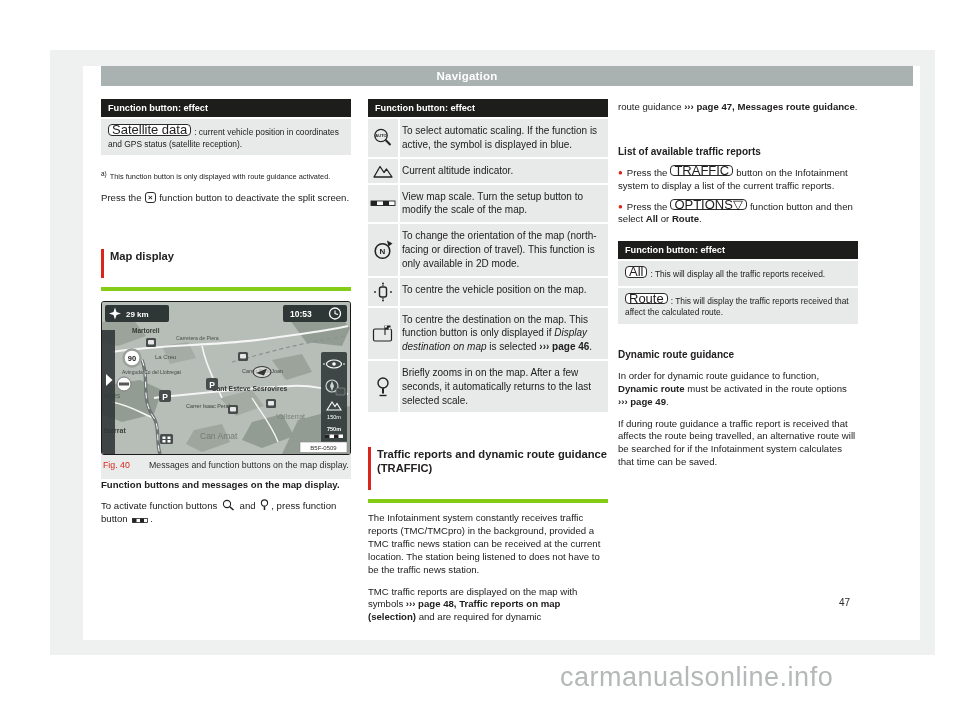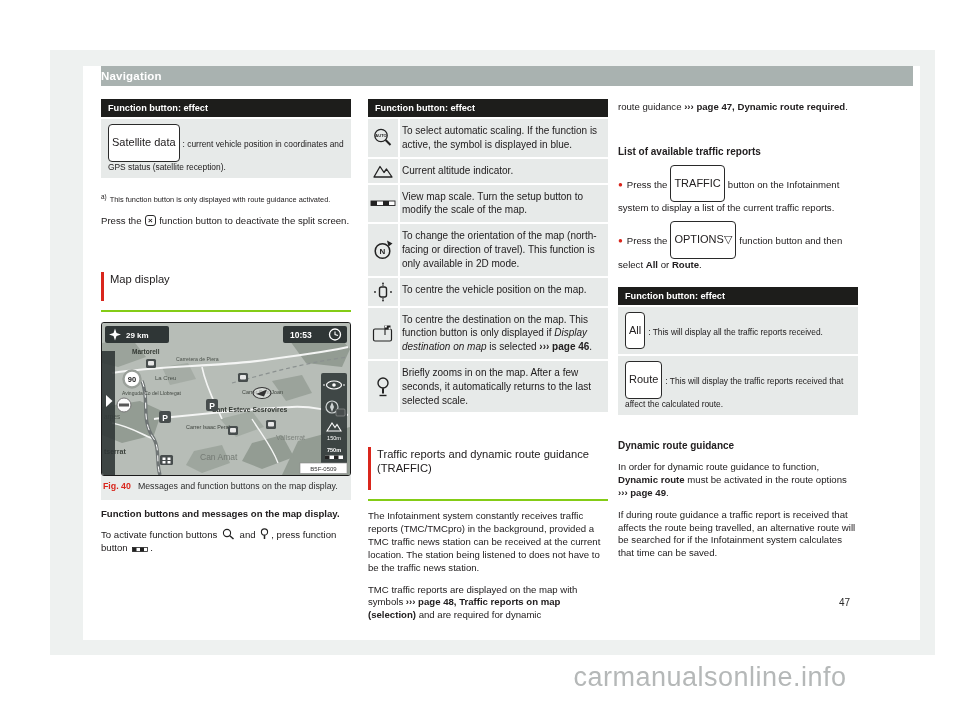--- a/index.html
+++ b/index.html
@@ -2,61 +2,61 @@
 <html><head>
 <meta charset="utf-8">
 <style>
   html,body{margin:0;padding:0}
   body{width:960px;height:708px;position:relative;overflow:hidden;background:#fff;
        font-family:"Liberation Sans",sans-serif;color:#232021;
        -webkit-font-smoothing:antialiased}
   .panel{position:absolute;left:50px;top:50px;width:885px;height:605px;background:#eef1f0}
   .page{position:absolute;left:83px;top:66px;width:837px;height:574px;background:#fff}
   .navbar{position:absolute;left:101px;top:66px;width:812px;height:20px;background:#a9b2b0;
-          color:#fff;font-weight:bold;font-size:11.5px;line-height:20px;text-align:left;
+          color:#fff;font-weight:bold;font-size:11.5px;line-height:20px;text-align:center;
           padding-right:80px;box-sizing:border-box;letter-spacing:.2px}
   .col{position:absolute;top:99px}
   #col1{left:101px;width:250px}
   #col2{left:368px;width:240px}
   #col3{left:618px;width:240px}
 
   .tbl{width:100%}
   .tbl-h{background:#1d1d1b;color:#fff;font-weight:bold;font-size:9.2px;padding:4px 7px}
   .tbl-r{background:#e7eae9;font-size:8.4px;line-height:1.38;padding:5px 7px;border-top:2px solid #fff}
   .itbl-r{display:flex;background:#e7eae9;border-top:2px solid #fff}
   .itbl-icon{flex:0 0 30px;display:flex;align-items:center;justify-content:center;border-right:2px solid #fff;padding:3px 0}
   .itbl-txt{flex:1;font-size:10px;line-height:1.38;padding:5px 2px}
 
   .keycap{display:inline-block;border:1px solid #2a2a2a;border-radius:4px;background:#fff;
-          font-size:11px;line-height:9.5px;padding:13px 3px;margin:0 3px;vertical-align:1px;white-space:nowrap}
+          font-size:13px;line-height:9.5px;padding:0 3px;margin:0 3px;vertical-align:1px;white-space:nowrap}
   .keycap.sq{border-radius:3px;font-weight:bold;font-size:8px;padding:0 2.5px}
 
   .para{font-size:9.6px;line-height:1.34;margin:9px 0 0;position:relative}
   .footnote{font-size:7.4px;line-height:1.35;margin-top:15px}
   .fn-marker{font-size:6.4px;vertical-align:super;margin-right:3px}
   .bold{font-weight:bold}
   .ital{font-style:italic}
 
-  .sec-head{position:relative;margin-top:44px;padding:1px 0 24px 9px;border-bottom:2px solid #84cc16;
-            font-weight:normal;font-size:11.2px;line-height:1.25}
+  .sec-head{position:relative;margin-top:44px;padding:1px 0 24px 9px;border-bottom:4px solid #84cc16;
+            font-weight:bold;font-size:11.2px;line-height:1.25}
   .sec-head::before{content:"";position:absolute;left:0;top:1px;bottom:9px;width:3px;background:#d9261c}
   #col2 .sec-head{margin-top:34px}
   .subhead{font-size:10px;font-weight:bold;margin-top:31px;line-height:1.3}
 
   .figure{margin-top:10px;background:#e9eceb;padding:0}
   .mapframe{border:1px solid #1a1a1a;border-radius:3px;overflow:hidden;line-height:0;background:#b7bdb7}
   .caption{font-size:8.8px;line-height:1.35;padding:5px 2px 7px;color:#2c2c2c}
-  .figlabel{color:#d9261c;font-weight:bold;margin-right:7px}
+  .figlabel{color:#d9261c;font-weight:normal;margin-right:19px}
 
   .bullet-dot{color:#d9261c;font-size:8px;margin-right:4px;vertical-align:1px}
   .inl-ico{display:inline-block;vertical-align:-2px;margin:0 2px;line-height:0}
   .cont-marker{position:absolute;right:2px;bottom:0;font-weight:bold;font-size:11.5px}
 
   .pagenum{position:absolute;left:800px;top:597px;width:50px;text-align:right;font-size:10px;color:#2a2a2a}
-  .watermark{position:absolute;left:514px;top:662px;width:392px;text-align:center;font-size:27px;
+  .watermark{position:absolute;left:560px;top:662px;width:392px;text-align:left;font-size:27px;
              color:#b5b8b8;letter-spacing:.5px}
   svg text{font-family:"Liberation Sans",sans-serif}
 </style>
 </head>
 <body>
 
 <div class="panel"></div>
 <div class="page"></div>
 <div class="navbar">
   <span>Navigation</span>
@@ -204,21 +204,21 @@
           <rect x="198" y="140" width="47" height="10.5" fill="#fff" stroke="#888" stroke-width=".6"></rect>
           <text x="221.5" y="148" font-size="6" fill="#333" text-anchor="middle">B5F-0509</text>
         </g>
       </svg>
     </div>
     <div class="caption">
       <span class="figlabel">Fig. 40</span><span>Messages and function buttons on the map display.</span>
     </div>
   </div>
 
-  <p class="para bold" style="margin-top:8px">Function buttons and messages on the map display.</p>
+  <p class="para bold" style="margin-top:0">Function buttons and messages on the map display.</p>
 
   <p class="para" style="margin-top:7px">
     <span>To activate function buttons </span><span class="inl-ico"><svg width="13" height="12" viewBox="0 0 13 12">
           <circle cx="5" cy="5" r="3.6" fill="none" stroke="#222" stroke-width="1.1"></circle>
           <line x1="7.8" y1="7.8" x2="11.5" y2="11" stroke="#222" stroke-width="1.5"></line>
         </svg></span><span> and </span><span class="inl-ico"><svg width="9" height="12" viewBox="0 0 9 12">
           <circle cx="4.5" cy="4" r="3.1" fill="none" stroke="#222" stroke-width="1.1"></circle>
           <line x1="4.5" y1="7.2" x2="4.5" y2="11" stroke="#222" stroke-width="1.5"></line>
         </svg></span><span>, press function button </span><span class="inl-ico"><svg width="16" height="7" viewBox="0 0 16 7">
           <rect x=".5" y="1.5" width="15" height="4" fill="#fff" stroke="#222" stroke-width=".8"></rect>
@@ -322,21 +322,21 @@
   <p class="para" style="">The Infotainment system constantly receives traffic reports (TMC/TMCpro) in the background, provided a TMC traffic news station can be received at the current location. The station being listened to does not have to be the traffic news station.</p>
 
   <p class="para">
     <span>TMC traffic reports are displayed on the map with symbols </span><span class="bold">››› page 48, Traffic reports on map (selection)</span><span> and are required for dynamic</span>
   </p>
 </div>
 
 <div class="col" id="col3">
 
   <p class="para" style="margin-top:2px">
-    <span>route guidance </span><span class="bold">››› page 47, Dynamic route required</span><span>.</span>
+    <span>route guidance </span><span class="bold">››› page 47, Messages route guidance</span><span>.</span>
   </p>
 
   <div class="subhead">List of available traffic reports</div>
 
   <p class="para" style="margin-top:7px">
     <span class="bullet-dot">●</span><span>Press the</span><span class="keycap">TRAFFIC</span><span>button on the Infotainment system to display a list of the current traffic reports.</span>
   </p>
 
   <p class="para" style="margin-top:6px">
     <span class="bullet-dot">●</span><span>Press the</span><span class="keycap">OPTIONS▽</span><span>function button and then select </span><span class="bold">All</span><span> or </span><span class="bold">Route</span><span>.</span>

